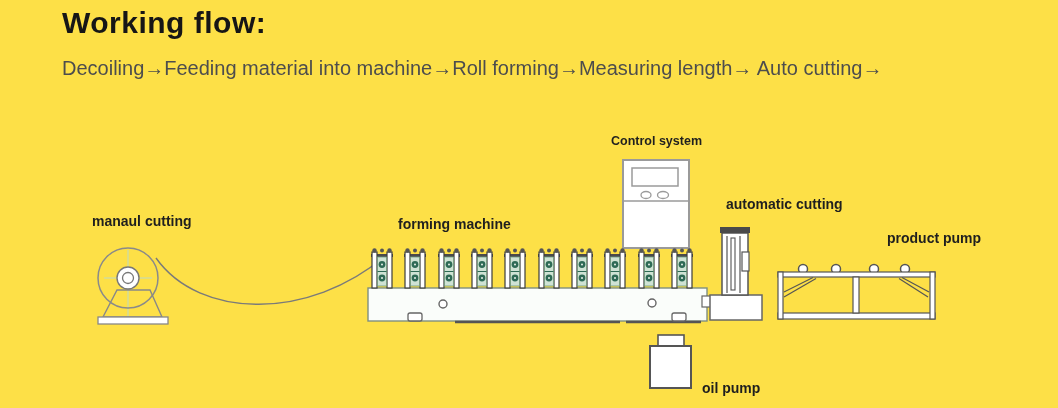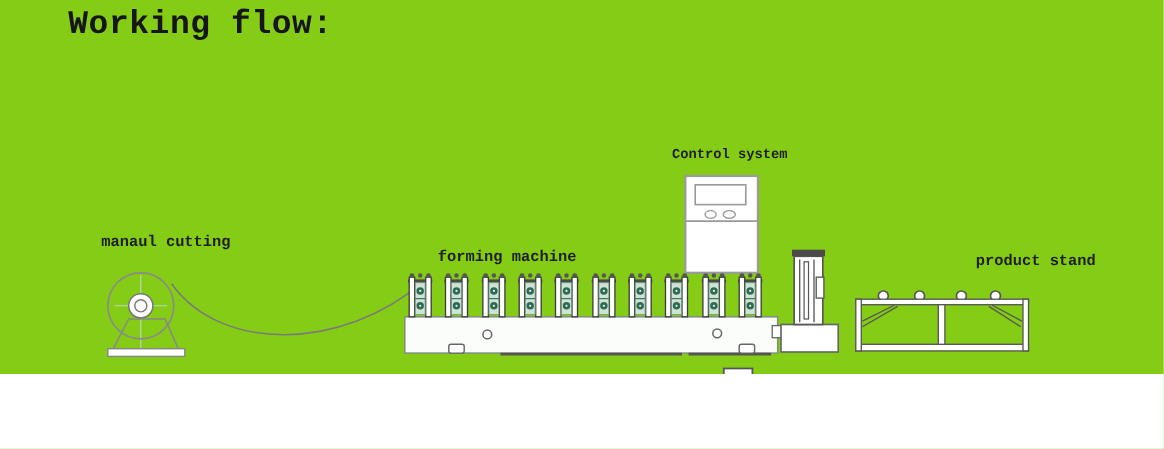--- a/index.html
+++ b/index.html
@@ -1,22 +1,22 @@
 <!DOCTYPE html>
 <html><head>
 <meta charset="utf-8">
 <style>
   html, body { margin: 0; padding: 0; background: #ffffff; }
   .canvas {
     position: relative;
     width: 1058px;
-    height: 340px;
-    background: #84cc16;
+    height: 408px;
+    background: #fde047;
     overflow: hidden;
-    font-family: Liberation Mono, monospace;
+    font-family: Liberation Sans, sans-serif;
   }
   .page-title {
     position: absolute;
     left: 62px;
     top: 6px;
     margin: 0;
     font-size: 30px;
     font-weight: 700;
     color: #161616;
     letter-spacing: 0.5px;
@@ -42,20 +42,21 @@
   .mlabel.small { font-size: 12.5px; text-align: right; }
 </style>
 </head>
 <body>
 
 <div class="canvas">
 
   <h1 class="page-title">Working flow:</h1>
 
   <div class="flow-text">
+    <div>Decoiling→Feeding material into machine→Roll forming→Measuring length→ Auto cutting→</div>
   </div>
 
   <div class="diagram">
     <svg width="1058" height="408" viewBox="0 0 1058 408">
       <defs>
         <g id="roller-stand">
           <rect x="-11" y="6" width="22" height="3" fill="#4a4a4a"></rect>
           <rect x="-10" y="4" width="5" height="36" fill="#ffffff" stroke="#3d3d3d" stroke-width="1.2"></rect>
           <rect x="5" y="4" width="5" height="36" fill="#ffffff" stroke="#3d3d3d" stroke-width="1.2"></rect>
           <circle cx="-7.5" cy="2.5" r="2.2" fill="#555555"></circle>
@@ -139,19 +140,20 @@
         <rect x="930" y="272" width="5" height="47" fill="#ffffff" stroke="#555555" stroke-width="1.2"></rect>
         <rect x="853" y="277" width="6" height="36" fill="#ffffff" stroke="#555555" stroke-width="1.2"></rect>
         <line x1="784" y1="292" x2="813" y2="277.5" stroke="#555555" stroke-width="1.2"></line>
         <line x1="784" y1="297" x2="816" y2="278.5" stroke="#555555" stroke-width="1.2"></line>
         <line x1="902" y1="277.5" x2="929" y2="292" stroke="#555555" stroke-width="1.2"></line>
         <line x1="899" y1="278.5" x2="928" y2="297" stroke="#555555" stroke-width="1.2"></line>
       </g>
     </svg>
 
     <div class="mlabel" style="left:92px; top:213px;">manaul cutting</div>
-    <div class="mlabel" style="left:398px; top:226px;">forming machine</div>
+    <div class="mlabel" style="left:398px; top:216px;">forming machine</div>
     <div class="mlabel small" style="left:611px; top:134px;">Control system</div>
+    <div class="mlabel" style="left:726px; top:196px;">automatic cutting</div>
     <div class="mlabel" style="left:702px; top:380px;">oil pump</div>
-    <div class="mlabel" style="left:887px; top:230px;">product stand</div>
+    <div class="mlabel" style="left:887px; top:230px;">product pump</div>
   </div>
 
 </div>
 
 </body></html>

